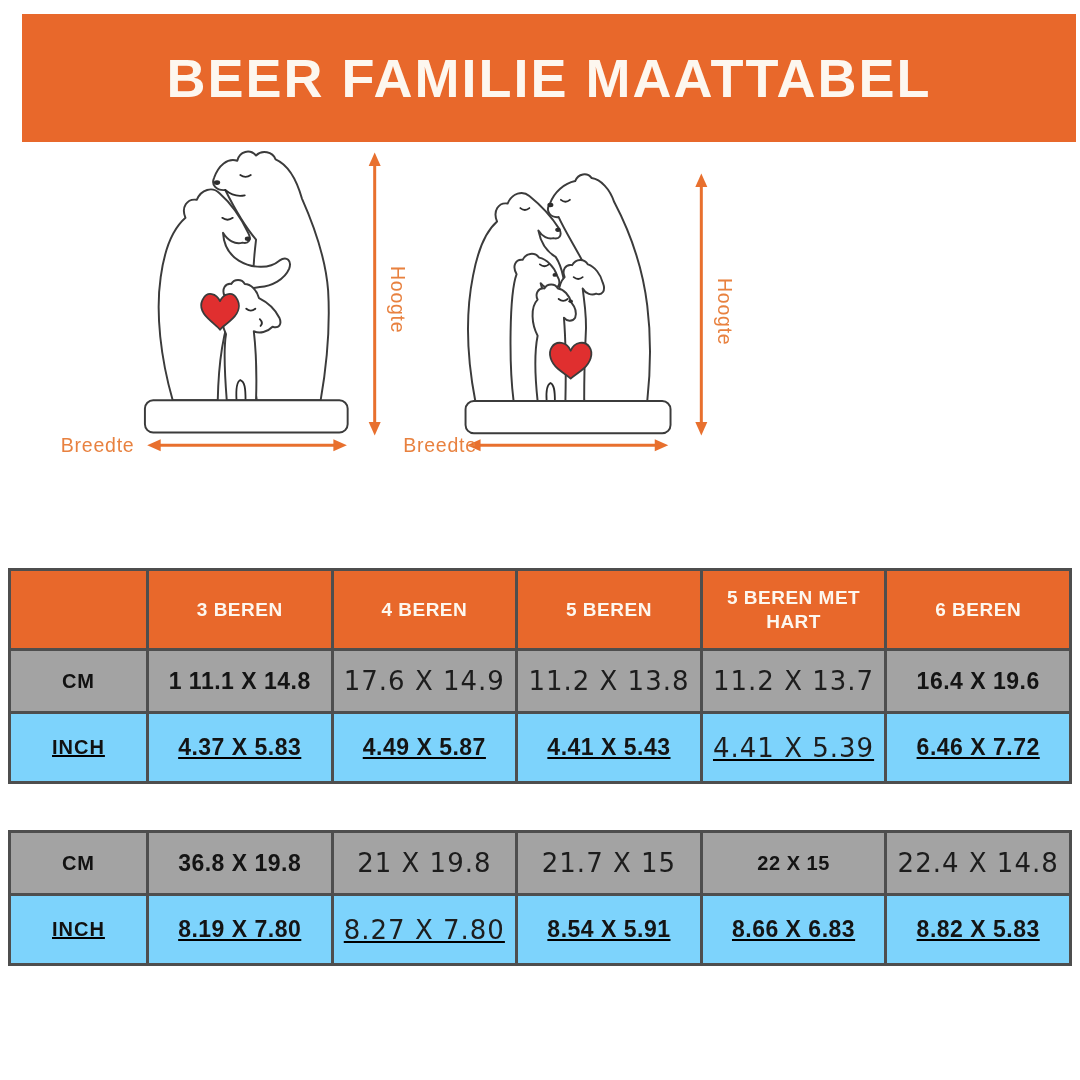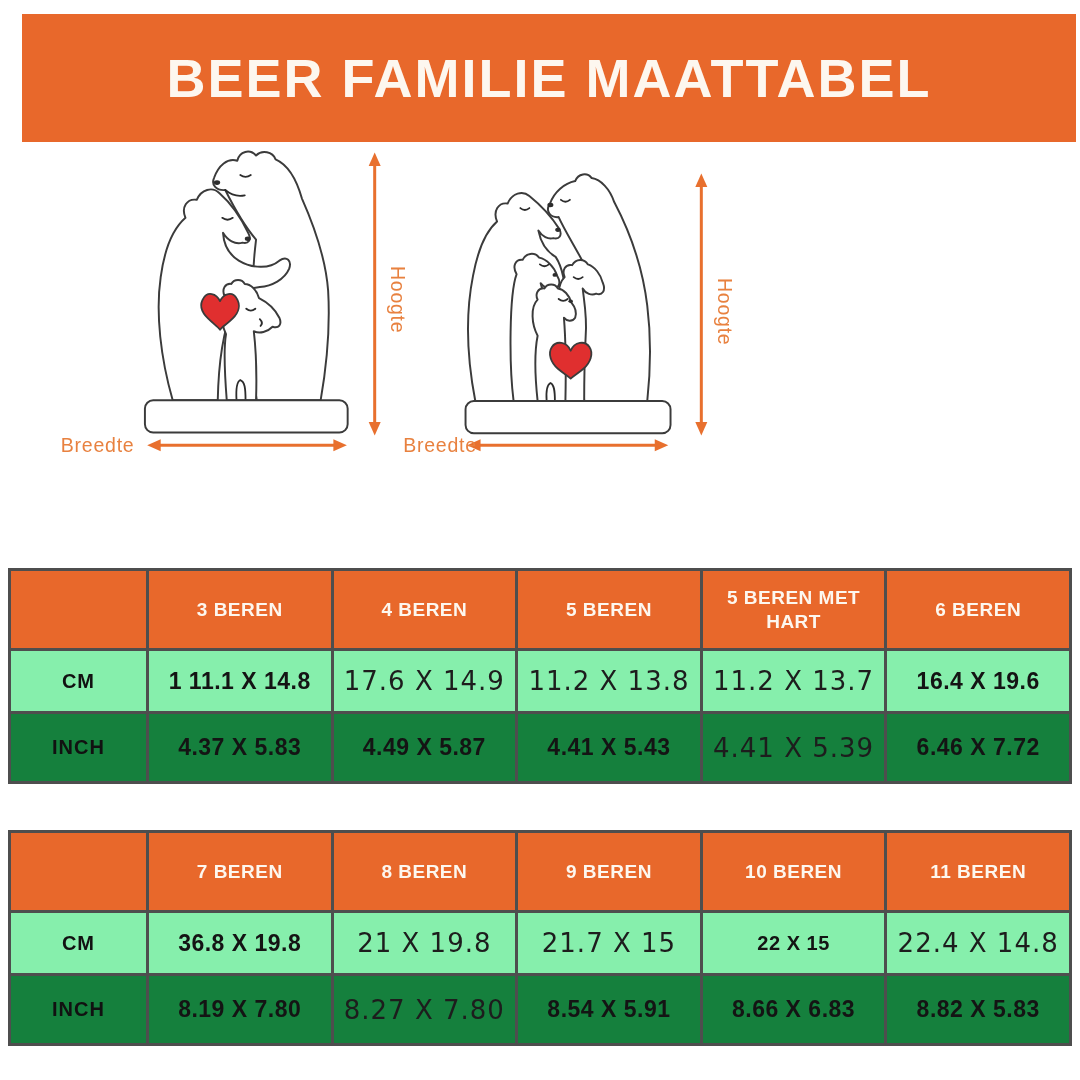--- a/index.html
+++ b/index.html
@@ -36,22 +36,22 @@
   .size-table td,.size-table th{
     border:3px solid #4E4E4E;text-align:center;vertical-align:middle;padding:2px 4px;
   }
   .size-table col.label-col{width:13%;}
   .size-table col.data-col{width:17.4%;}
   th.head-cell{
     background:#E8682B;color:#FDF7EF;font-size:19px;font-weight:800;
     letter-spacing:0.5px;line-height:1.25;
   }
   tr.head-row{height:80px;}
-  tr.cm-row{height:63px;background:#86efac;}
-  tr.inch-row{height:70px;background:#15803d;}
+  tr.cm-row{height:63px;background:#a3a3a3;}
+  tr.inch-row{height:70px;background:#7dd3fc;text-decoration:underline;}
   td.row-label{font-weight:800;font-size:20px;letter-spacing:1px;color:#111;}
   td.val{color:#141414;}
   td.val.bold{font-weight:800;font-size:23px;letter-spacing:0.5px;font-family:"Liberation Sans",sans-serif;margin-left:44px;}
   td.val.bold-sm{font-weight:700;font-size:20px;letter-spacing:0.5px;font-family:"Liberation Sans",sans-serif;}
   td.val.hand{font-weight:400;font-size:26px;letter-spacing:1px;font-family:"DejaVu Sans",sans-serif;color:#1d1d1d;}
 </style>
 </head>
 <body>
 
 <div class="banner">
@@ -265,28 +265,20 @@
 <table class="size-table second">
   <colgroup>
     <col class="label-col">
       <col class="data-col">
       <col class="data-col">
     <col class="data-col">
       <col class="data-col">
       <col class="data-col">
   </colgroup>
   <tbody>
-      <tr class="head-row">
-    <th class="head-cell"></th>
-    <th class="head-cell">7 BEREN</th>
-    <th class="head-cell">8 BEREN</th>
-    <th class="head-cell">9 BEREN</th>
-    <th class="head-cell">10 BEREN</th>
-    <th class="head-cell">11 BEREN</th>
-  </tr>
   <tr class="cm-row">
     <td class="row-label">CM</td>
     <td class="val bold">36.8 X 19.8</td>
     <td class="val hand">21 X 19.8</td>
     <td class="val hand">21.7 X 15</td>
     <td class="val bold-sm">22 X 15</td>
     <td class="val hand">22.4 X 14.8</td>
   </tr>
   <tr class="inch-row">
     <td class="row-label">INCH</td>

